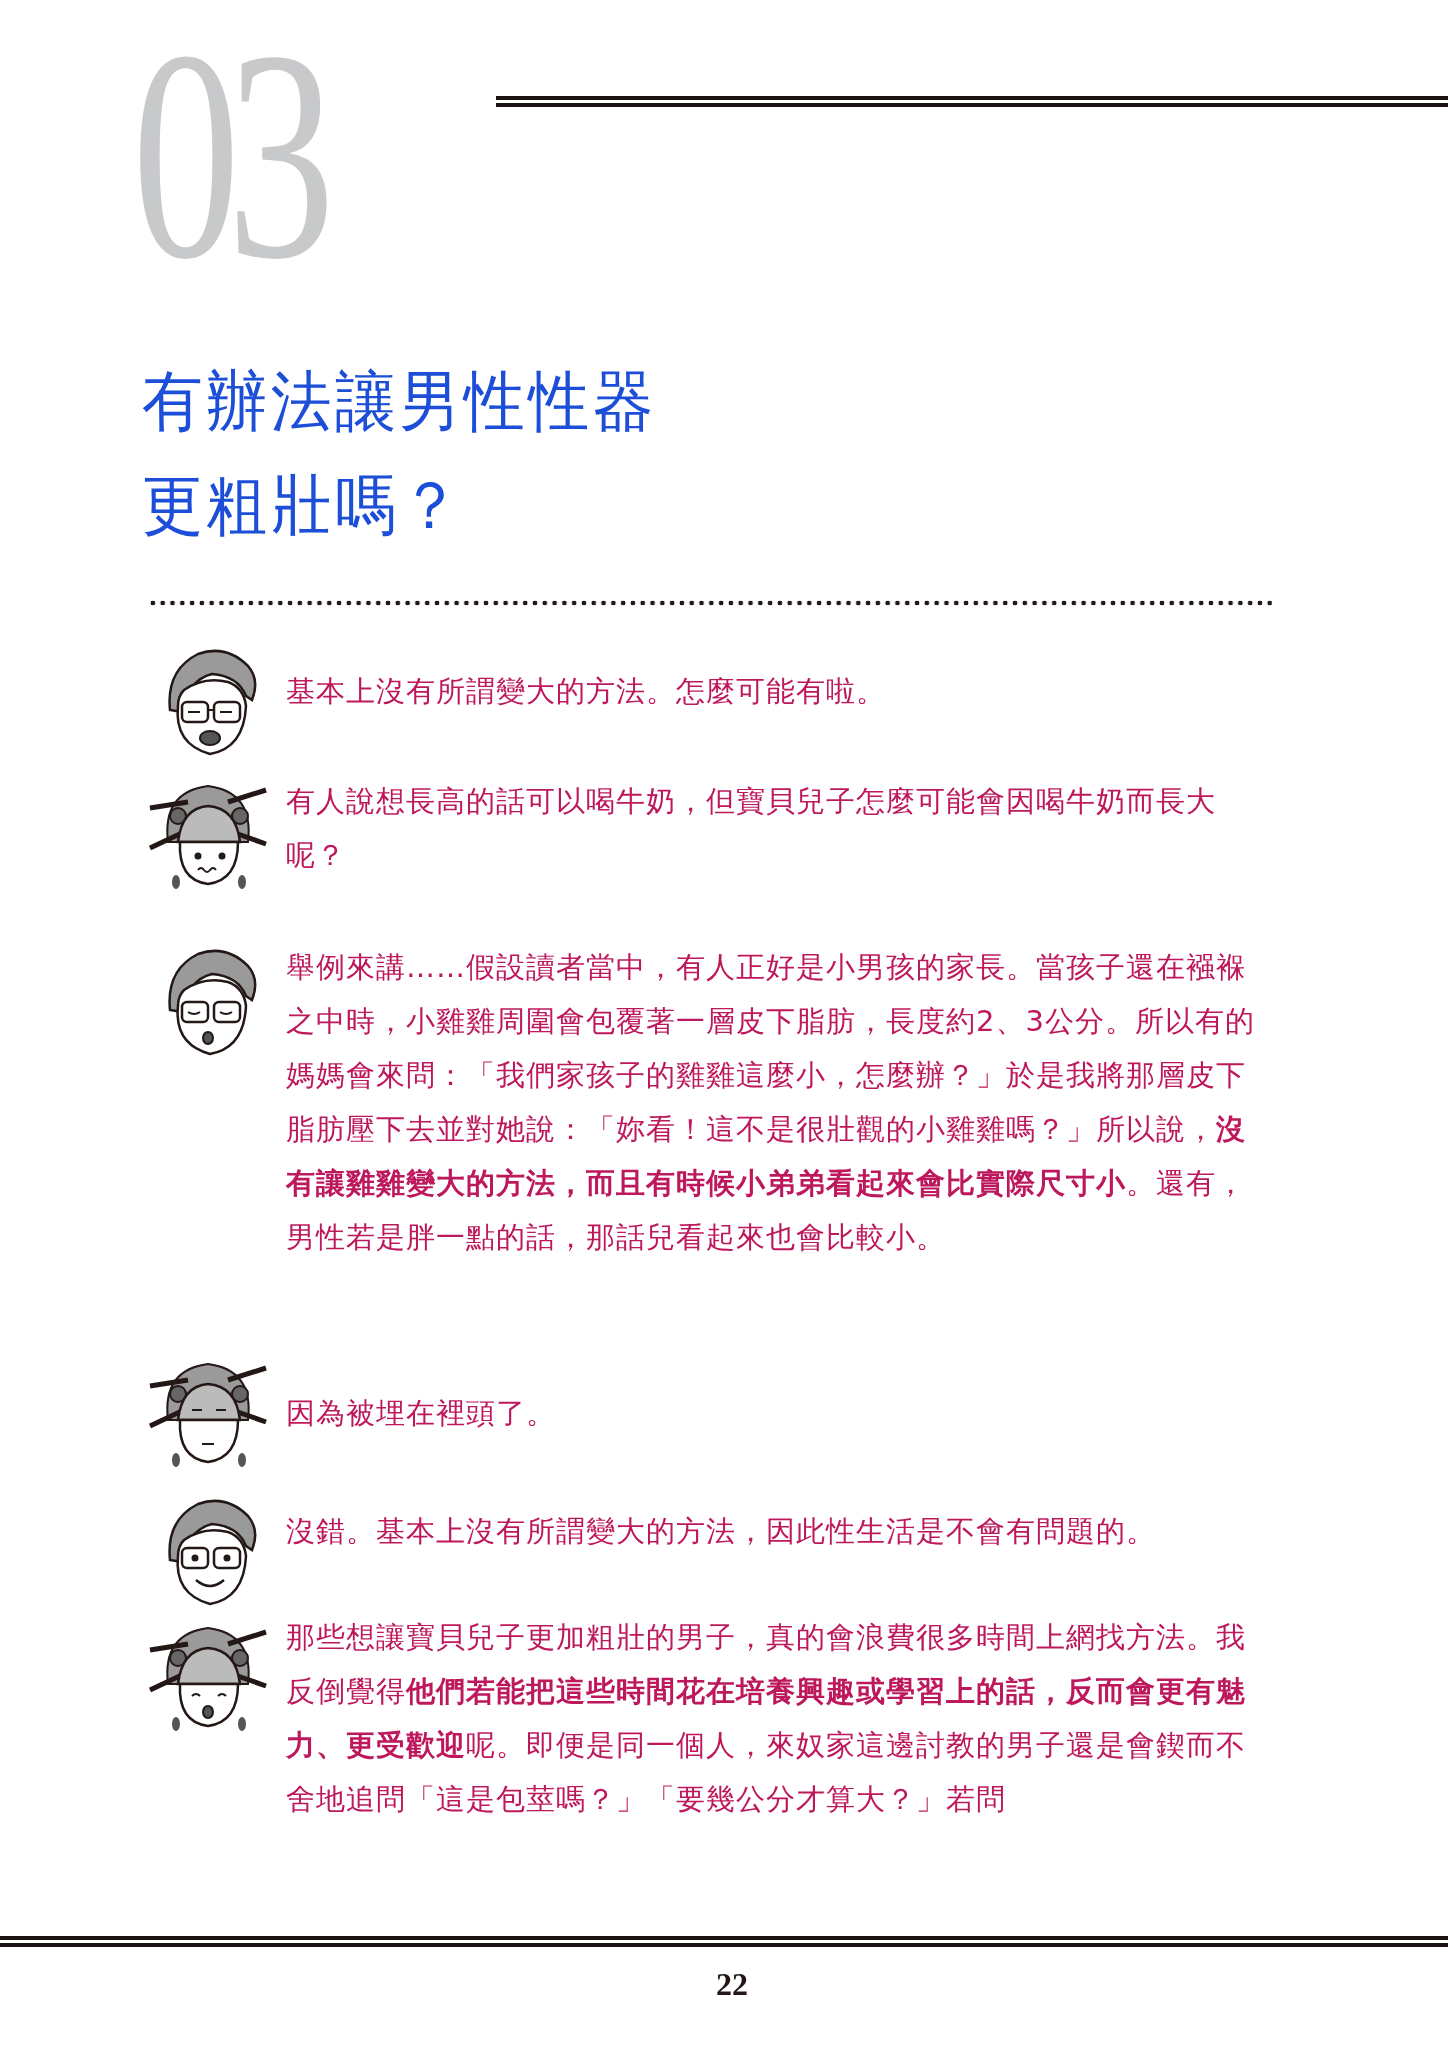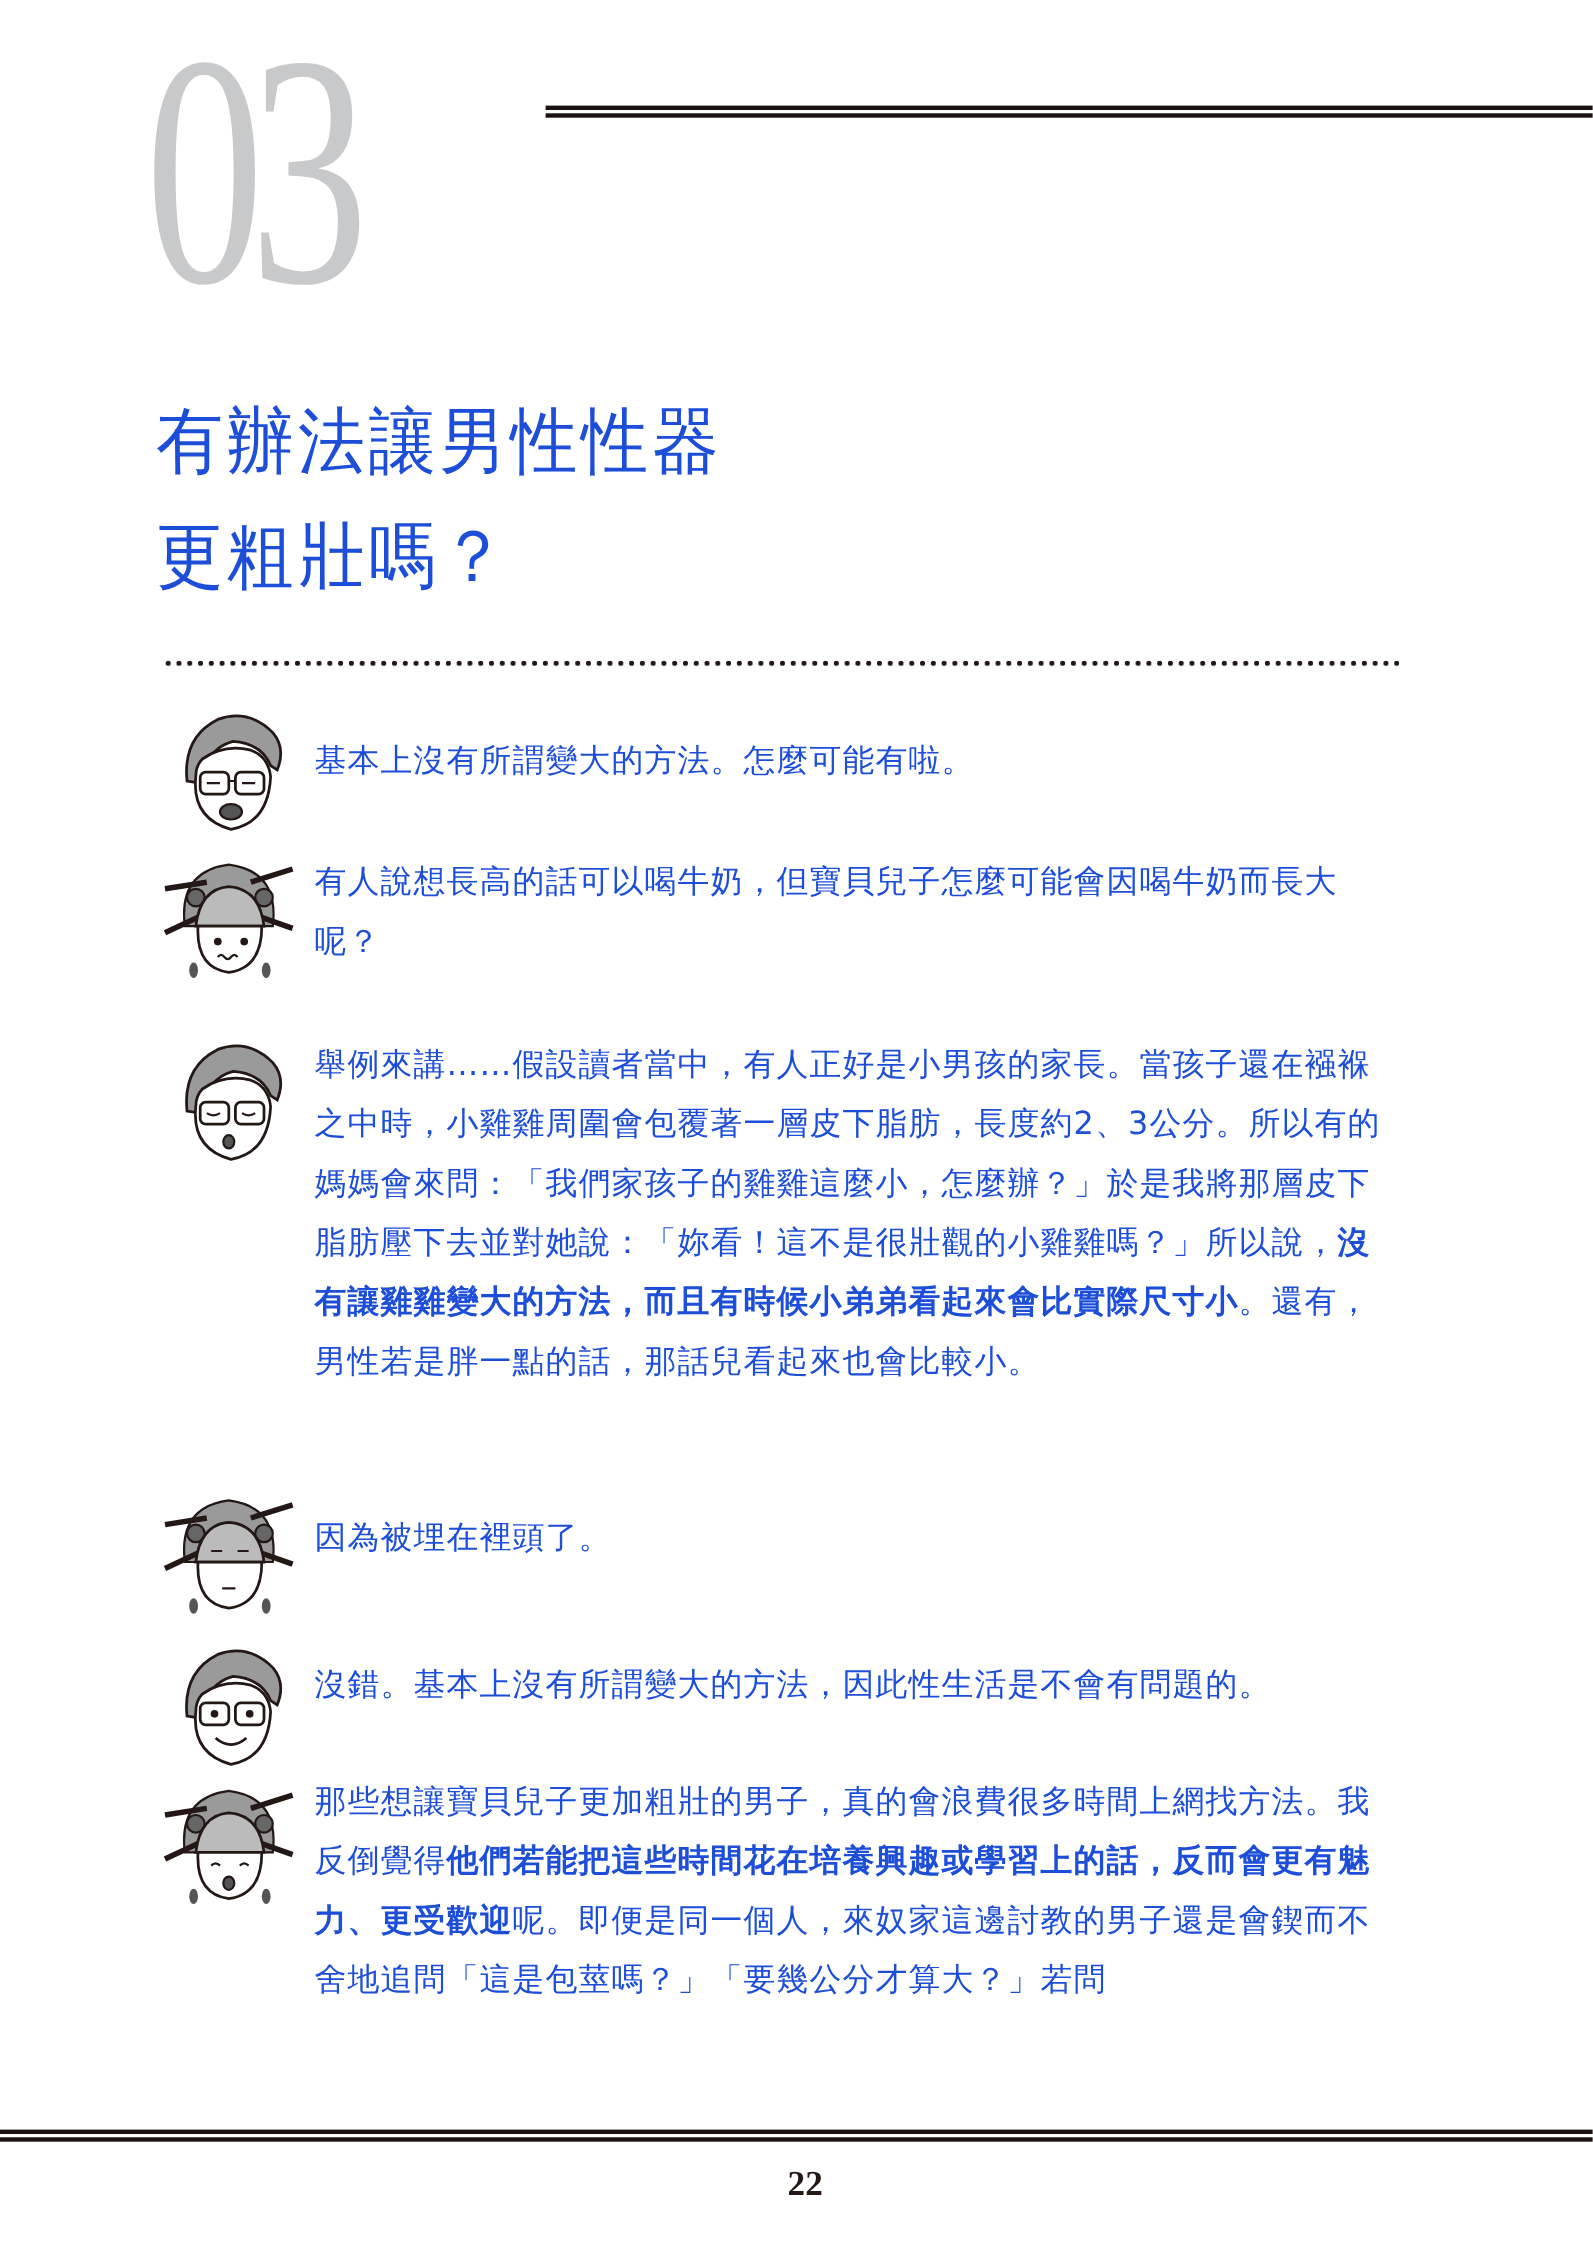--- a/index.html
+++ b/index.html
@@ -14,21 +14,21 @@
   .rule-top::before { top: 0; } .rule-top::after { top: 7px; }
   .title { position: absolute; left: 142px; top: 350px; font-size: 66px; line-height: 104px;
            font-family: "DejaVu Serif", "Liberation Serif", serif; color: #1d4ed8; letter-spacing: 4px; }
   .title div { transform: scaleX(0.92); transform-origin: left center; }
   .dots { position: absolute; left: 148px; width: 1124px; top: 600px; height: 6px;
           background-image: radial-gradient(circle, #231815 2.2px, transparent 2.6px);
           background-size: 9.8px 6px; background-repeat: repeat-x; }
   .dialog { position: absolute; left: 0; width: 1448px; }
   .avatar { position: absolute; left: 148px; width: 120px; height: 120px; }
   .speech { position: absolute; left: 286px; width: 986px; font-size: 29px; line-height: 54px;
-            font-family: "DejaVu Sans", "Liberation Sans", sans-serif; color: #1d4ed8; letter-spacing: 1px; }
+            font-family: "DejaVu Sans", "Liberation Sans", sans-serif; color: #be185d; letter-spacing: 1px; }
   .speech b { font-weight: bold; }
   .rule-bottom { position: absolute; left: 0; right: 0; top: 1936px; height: 12px; }
   .rule-bottom::before { top: 0; } .rule-bottom::after { top: 7px; }
   .page-num { position: absolute; left: 0; right: 0; top: 1966px; text-align: center;
               font-family: "Liberation Serif", "DejaVu Serif", serif; font-weight: bold; font-size: 32px; color: #231815; margin-left: 16px; }
 </style>
 </head>
 <body>
 
 <div class="chapter-num">03</div>
@@ -100,21 +100,21 @@
     <line x1="2" y1="76" x2="36" y2="60" stroke="#231815" stroke-width="5"></line>
     <line x1="84" y1="60" x2="118" y2="72" stroke="#231815" stroke-width="5"></line>
     <circle cx="30" cy="44" r="8" fill="#666" stroke="#231815" stroke-width="2"></circle>
     <circle cx="92" cy="44" r="8" fill="#666" stroke="#231815" stroke-width="2"></circle>
     <path d="M30 70 Q34 36 60 34 Q88 36 92 70 Z" fill="#bbb" stroke="#231815" stroke-width="2.5"></path>
     <path d="M32 70 Q30 108 60 112 Q90 108 90 70 Z" fill="#fff" stroke="#231815" stroke-width="2.5"></path>
     <path d="M44 60 L54 60 M68 60 L78 60 M54 94 L66 94" stroke="#231815" stroke-width="2"></path>
     <ellipse cx="28" cy="110" rx="4" ry="7" fill="#555"></ellipse>
     <ellipse cx="94" cy="110" rx="4" ry="7" fill="#555"></ellipse>
   </svg>
-  <div class="speech" style="top:20px">
+  <div class="speech" style="top:36px">
     <span>因為被埋在裡頭了。</span>
   </div>
 </div>
 
 <div class="dialog" style="top:1490px">
   <svg class="avatar" style="top:0" viewBox="0 0 120 120">
     <path d="M22 70 Q18 30 50 14 Q78 4 100 26 Q112 40 104 60 L98 56 Q90 36 64 34 Q40 40 34 72 Z" fill="#9a9a9a" stroke="#231815" stroke-width="2.5"></path>
     <path d="M30 66 Q26 104 62 114 Q96 108 98 66 Q96 48 80 42 Q56 36 36 50 Q30 56 30 66Z" fill="#fff" stroke="#231815" stroke-width="2.5"></path>
     <rect x="34" y="58" width="26" height="20" rx="5" fill="none" stroke="#231815" stroke-width="2.5"></rect>
     <rect x="66" y="58" width="26" height="20" rx="5" fill="none" stroke="#231815" stroke-width="2.5"></rect>

